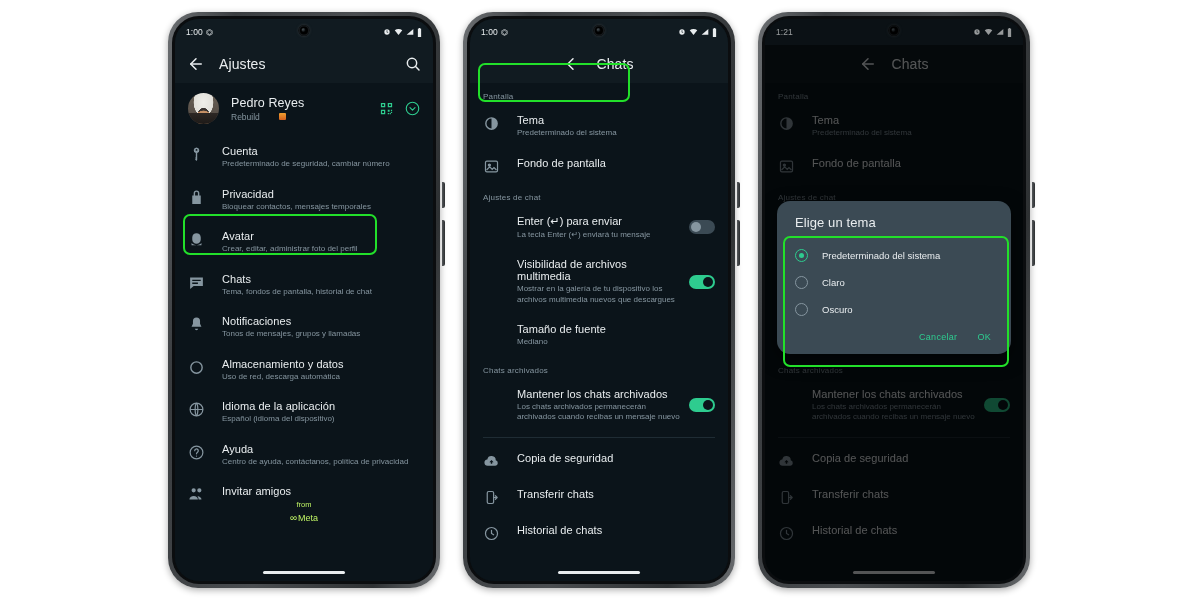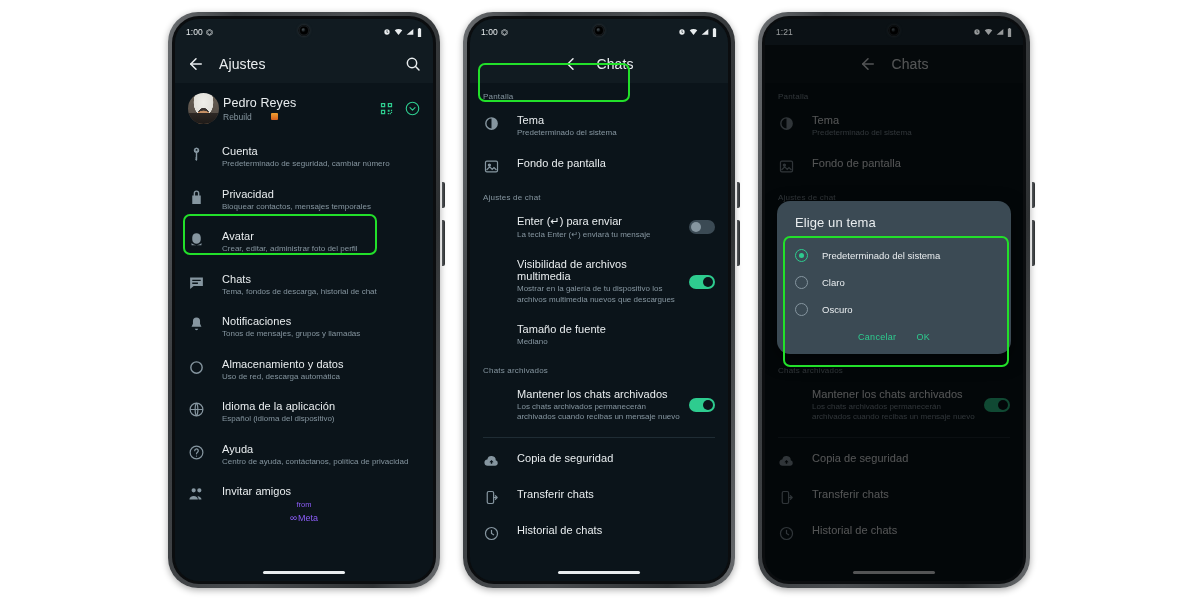--- a/index.html
+++ b/index.html
@@ -107,21 +107,21 @@
       radial-gradient(ellipse at 50% 112%, #3a3330 0%, #3a3330 40%, transparent 41%),
       radial-gradient(ellipse at 50% 30%, #efeee9 0%, #e2e0da 44%, transparent 46%),
       linear-gradient(#6b6257, #4d4540);
     position: relative;
     overflow: hidden;
   }
   .avatar::after {
     content:""; position:absolute; left:0; right:0; bottom:0; height:34%;
     background: linear-gradient(#2d2724,#1d1a18);
   }
-  .profile-text { margin-left: 4px; min-width: 0; text-align: center; }
+  .profile-text { margin-left: 12px; min-width: 0; text-align: center; }
   .profile-name { color: #e9edef; font-size: 12.5px; letter-spacing: .1px; }
   .profile-status { color: #8696a0; font-size: 8.5px; margin-top: 2px; display:flex; align-items:center; gap:19px; }
   .status-emoji {
     display:inline-block; width:7px; height:7px;
     background: linear-gradient(#f0a030,#d4601e);
     border-radius:1px;
   }
   .profile-actions { margin-left: auto; display: flex; align-items: center; gap: 11px; }
   .qr-icon { width: 15px; height: 15px; }
   .chev-circle { width: 15px; height: 15px; }
@@ -155,21 +155,21 @@
   .toggle { width: 26px; height: 14px; border-radius: 8px; position: relative; flex: 0 0 26px; }
   .toggle.off { background: #3b4a54; }
   .toggle.on  { background: #2ecc8f; }
   .toggle .knob { position: absolute; top: 2px; width: 10px; height: 10px; border-radius: 50%; }
   .toggle.off .knob { left: 2px;  background: #8696a0; }
   .toggle.on  .knob { right: 2px; background: #0b141a; }
 
   
   .meta-foot {
     position: absolute; left: 0; right: 0; bottom: 58px;
-    text-align: center; color: #8b5cf6;
+    text-align: center; color: #bef264;
   }
   .meta-foot .from { font-size: 7.5px; }
   .meta-foot .meta { font-size: 9px; margin-top: 3px; display:flex; align-items:center; justify-content:center; gap:2px; }
   .meta-glyph { font-size: 10px; letter-spacing: -1px; }
 
   
   .gesture {
     position: absolute; left: 50%; bottom: 7px; transform: translateX(-50%);
     width: 82px; height: 3px; border-radius: 2px; background: #e9edef;
   }
@@ -208,21 +208,21 @@
     position: relative;
   }
   .radio.checked { border-color: #2ecc8f; }
   .radio.checked::after {
     content: ""; position: absolute; left: 2.6px; top: 2.6px;
     width: 5.2px; height: 5.2px; border-radius: 50%;
     background: #2ecc8f;
   }
   .radio-label { color: #e9edef; font-size: 9.5px; margin-left: 14px; }
   .dialog-actions {
-    display: flex; justify-content: center; align-items: center;
+    display: flex; justify-content: flex-end; align-items: center;
     gap: 20px; padding: 9px 20px 6px 20px;
   }
   .dlg-btn { color: #2ecc8f; font-size: 9px; letter-spacing: .3px; }
 </style>
 </head>
 <body>
 
 <div class="stage">
 
   <div class="phone" id="phone1">
@@ -314,21 +314,21 @@
               <div class="t2">Crear, editar, administrar foto del perfil</div>
             </div>
           </div>
 
           <div class="srow">
             <svg class="ico" viewBox="0 0 24 24" fill="currentColor">
                 <path d="M3 5h18v12H8l-5 4V5zm3 3v2h12V8H6zm0 4v2h8v-2H6z"></path>
               </svg>
             <div class="txt">
               <div class="t1">Chats</div>
-              <div class="t2">Tema, fondos de descarga, historial de chat</div>
+              <div class="t2">Tema, fondos de pantalla, historial de chat</div>
             </div>
           </div>
 
           <div class="srow">
             <svg class="ico" viewBox="0 0 24 24" fill="currentColor">
                 <path d="M12 2a5 5 0 00-5 5v4l-2 4h14l-2-4V7a5 5 0 00-5-5zm0 18a2.5 2.5 0 002.4-2h-4.8A2.5 2.5 0 0012 20z"></path>
               </svg>
             <div class="txt">
               <div class="t1">Notificaciones</div>
               <div class="t2">Tonos de mensajes, grupos y llamadas</div>

